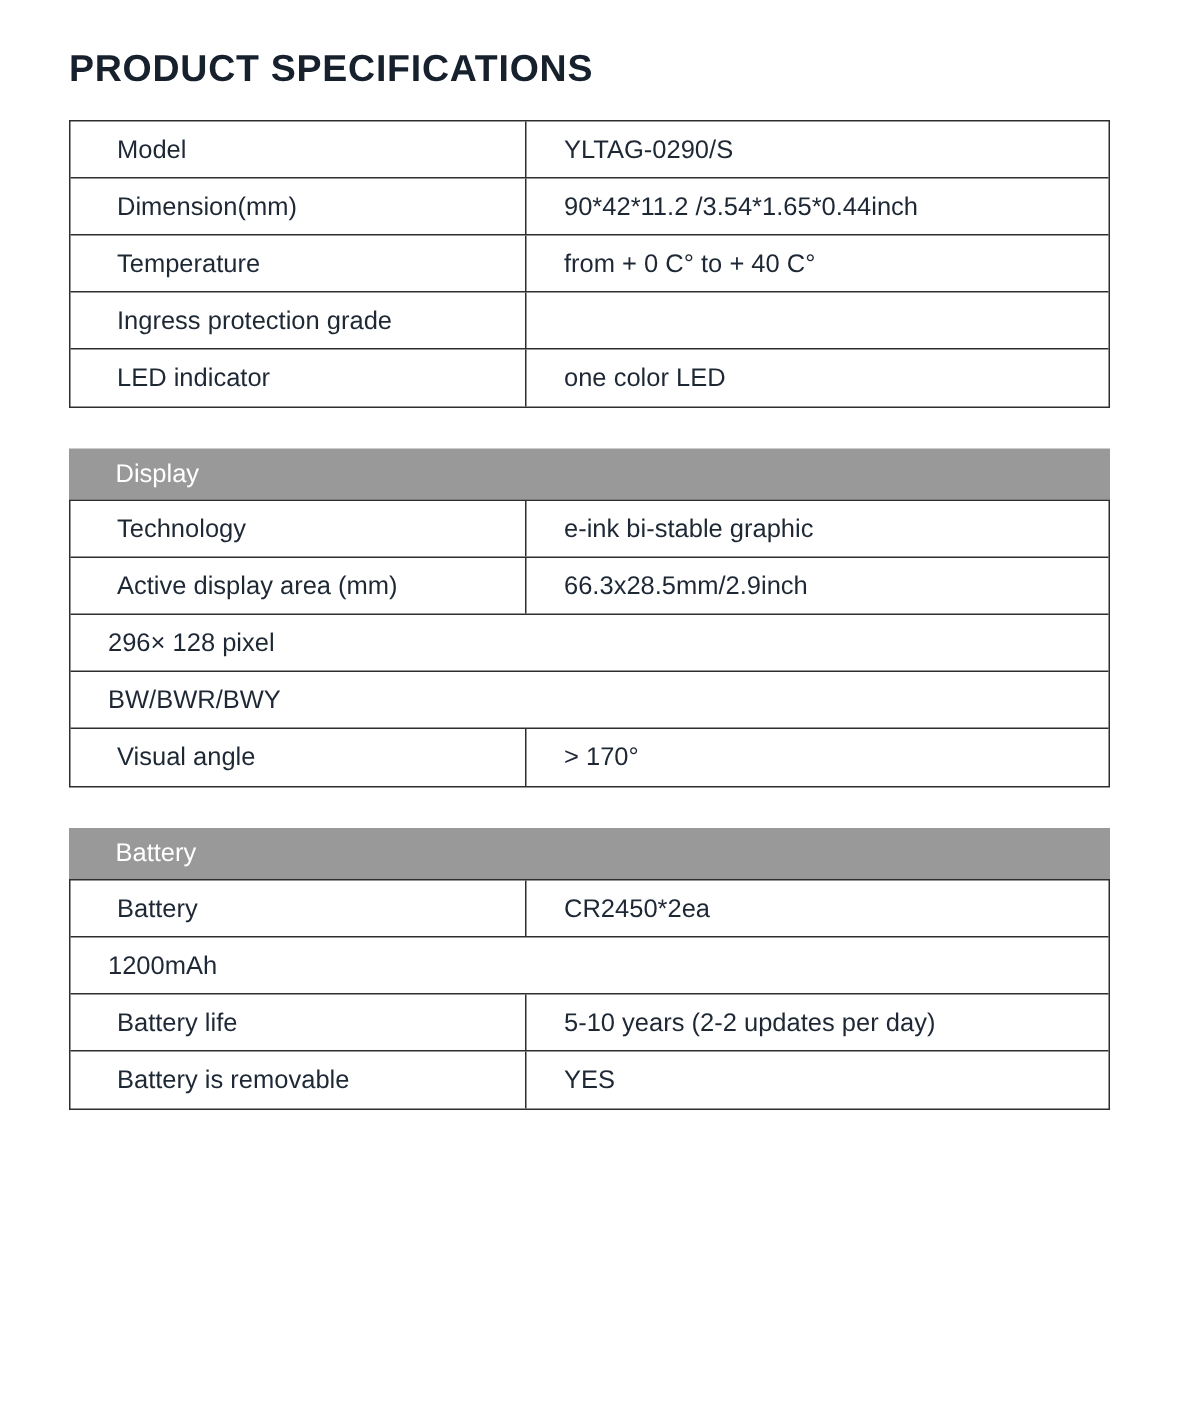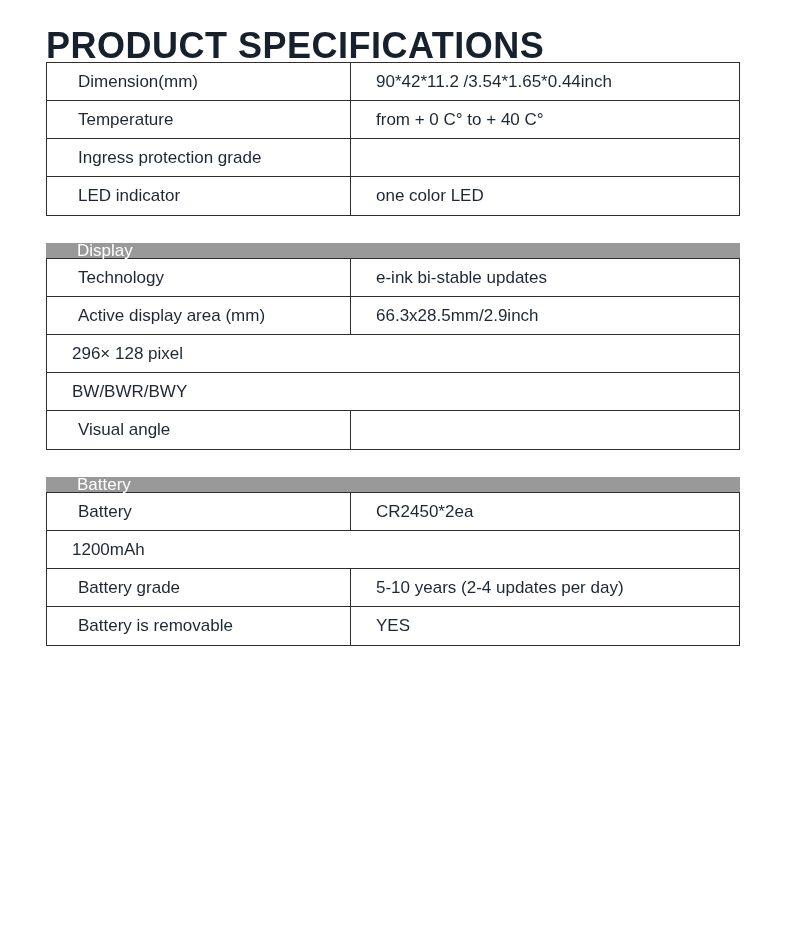--- a/index.html
+++ b/index.html
@@ -16,31 +16,32 @@
     background:var(--page-bg);
     font-family:"Liberation Sans","DejaVu Sans",sans-serif;
     color:var(--body-text);
     overflow:hidden;
   }
   .page{
     width:790px; height:935px;
     padding:30px 50px 0 46px;
   }
   .page-title{
-    font-size:36px;
+    font-size:25px;
     font-weight:bold;
     letter-spacing:0.5px;
     color:var(--title-text);
     line-height:32px;
+    margin-bottom:18px;
   }
   .spec-tables{ width:694px; }
   .spec-section{ margin-top:27px; }
   .spec-section:first-child{ margin-top:0; }
   .section-header{
-    height:15px;
+    height:34px;
     background:var(--section-bg);
     display:flex;
     align-items:center;
     padding-left:31px;
   }
   .section-header-label{
     color:var(--section-text);
     font-size:17px;
   }
   .rows-box{
@@ -74,20 +75,28 @@
 </head>
 <body>
 
 <div class="page">
   <div class="page-title">PRODUCT SPECIFICATIONS</div>
   <div class="spec-tables">
       <div class="spec-section">
         <div class="rows-box">
           <div class="spec-row">
             <div class="cell cell-label">
+              <span>Model</span>
+            </div>
+            <div class="cell cell-value">
+              <span>YLTAG-0290/S</span>
+            </div>
+          </div>
+          <div class="spec-row">
+            <div class="cell cell-label">
               <span>Dimension(mm)</span>
             </div>
             <div class="cell cell-value">
               <span>90*42*11.2 /3.54*1.65*0.44inch</span>
             </div>
           </div>
           <div class="spec-row">
             <div class="cell cell-label">
               <span>Temperature</span>
             </div>
@@ -113,21 +122,21 @@
       <div class="spec-section">
         <div class="section-header">
           <span class="section-header-label">Display</span>
         </div>
         <div class="rows-box">
           <div class="spec-row">
             <div class="cell cell-label">
               <span>Technology</span>
             </div>
             <div class="cell cell-value">
-              <span>e-ink bi-stable updates</span>
+              <span>e-ink bi-stable graphic</span>
             </div>
           </div>
           <div class="spec-row">
             <div class="cell cell-label">
               <span>Active display area (mm)</span>
             </div>
             <div class="cell cell-value">
               <span>66.3x28.5mm/2.9inch</span>
             </div>
           </div>
@@ -137,20 +146,23 @@
             </div>
           </div>
           <div class="spec-row">
             <div class="cell cell-value">
               <span>BW/BWR/BWY</span>
             </div>
           </div>
           <div class="spec-row">
             <div class="cell cell-label">
               <span>Visual angle</span>
+            </div>
+            <div class="cell cell-value">
+              <span>&gt; 170°</span>
             </div>
           </div>
         </div>
       </div>
       <div class="spec-section">
         <div class="section-header">
           <span class="section-header-label">Battery</span>
         </div>
         <div class="rows-box">
           <div class="spec-row">
@@ -161,24 +173,24 @@
               <span>CR2450*2ea</span>
             </div>
           </div>
           <div class="spec-row">
             <div class="cell cell-value">
               <span>1200mAh</span>
             </div>
           </div>
           <div class="spec-row">
             <div class="cell cell-label">
-              <span>Battery grade</span>
-            </div>
-            <div class="cell cell-value">
-              <span>5-10 years (2-4 updates per day)</span>
+              <span>Battery life</span>
+            </div>
+            <div class="cell cell-value">
+              <span>5-10 years (2-2 updates per day)</span>
             </div>
           </div>
           <div class="spec-row">
             <div class="cell cell-label">
               <span>Battery is removable</span>
             </div>
             <div class="cell cell-value">
               <span>YES</span>
             </div>
           </div>

